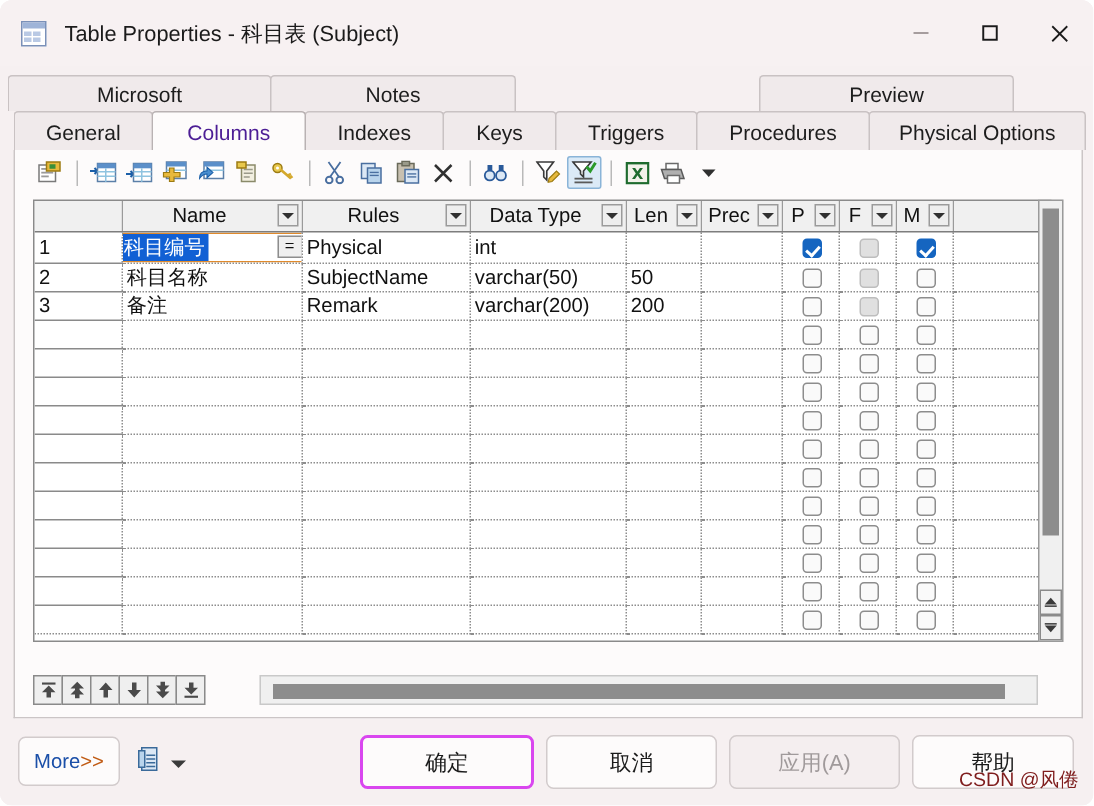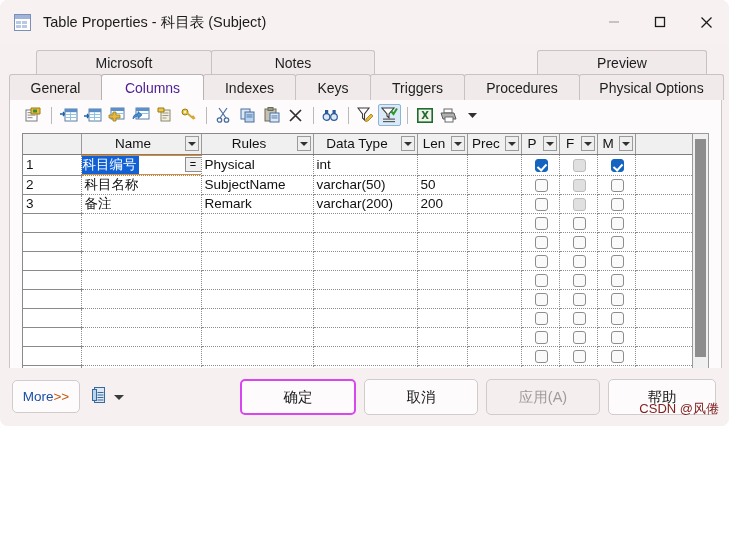--- a/index.html
+++ b/index.html
@@ -5,21 +5,21 @@
   * { box-sizing: border-box; }
   html, body {
     margin: 0; padding: 0;
     width: 729px; height: 537px;
     background: #ffffff;
     font-family: "Liberation Sans", "DejaVu Sans", sans-serif;
     overflow: hidden;
   }
   #app {
     position: relative;
-    width: 729px; height: 426px;
+    width: 729px; height: 537px;
     background: #f6f0f1;
     border-radius: 8px;
     overflow: hidden;
   }
 
   
   #titlebar {
     position: absolute; left: 0; top: 0; width: 729px; height: 44px;
     background: #f7f1f2;
     display: flex; align-items: center;
@@ -45,21 +45,21 @@
   .win-btn {
     width: 46px; height: 44px; display: flex; align-items: center; justify-content: center;
   }
   .win-btn svg { display: block; }
 
   
   #tabs-wrap {
     position: absolute; left: 0; top: 44px; width: 729px; height: 56px;
   }
   .tabrow { position: absolute; left: 0; width: 729px; display: flex; }
-  #tabrow-top { top: 6px; height: 24px; padding-left: 36px; }
+  #tabrow-top { top: 6px; height: 24px; padding-left: 5px; }
   #tabrow-bottom { top: 30px; height: 26px; padding-left: 9px; }
   .tab {
     height: 100%;
     display: flex; align-items: center; justify-content: center;
     font-size: 14px; color: #1d1d1d;
     background: #f0eaeb;
     border: 1px solid #c9c2c3;
     border-bottom: none;
     margin-right: -1px;
     white-space: nowrap;

